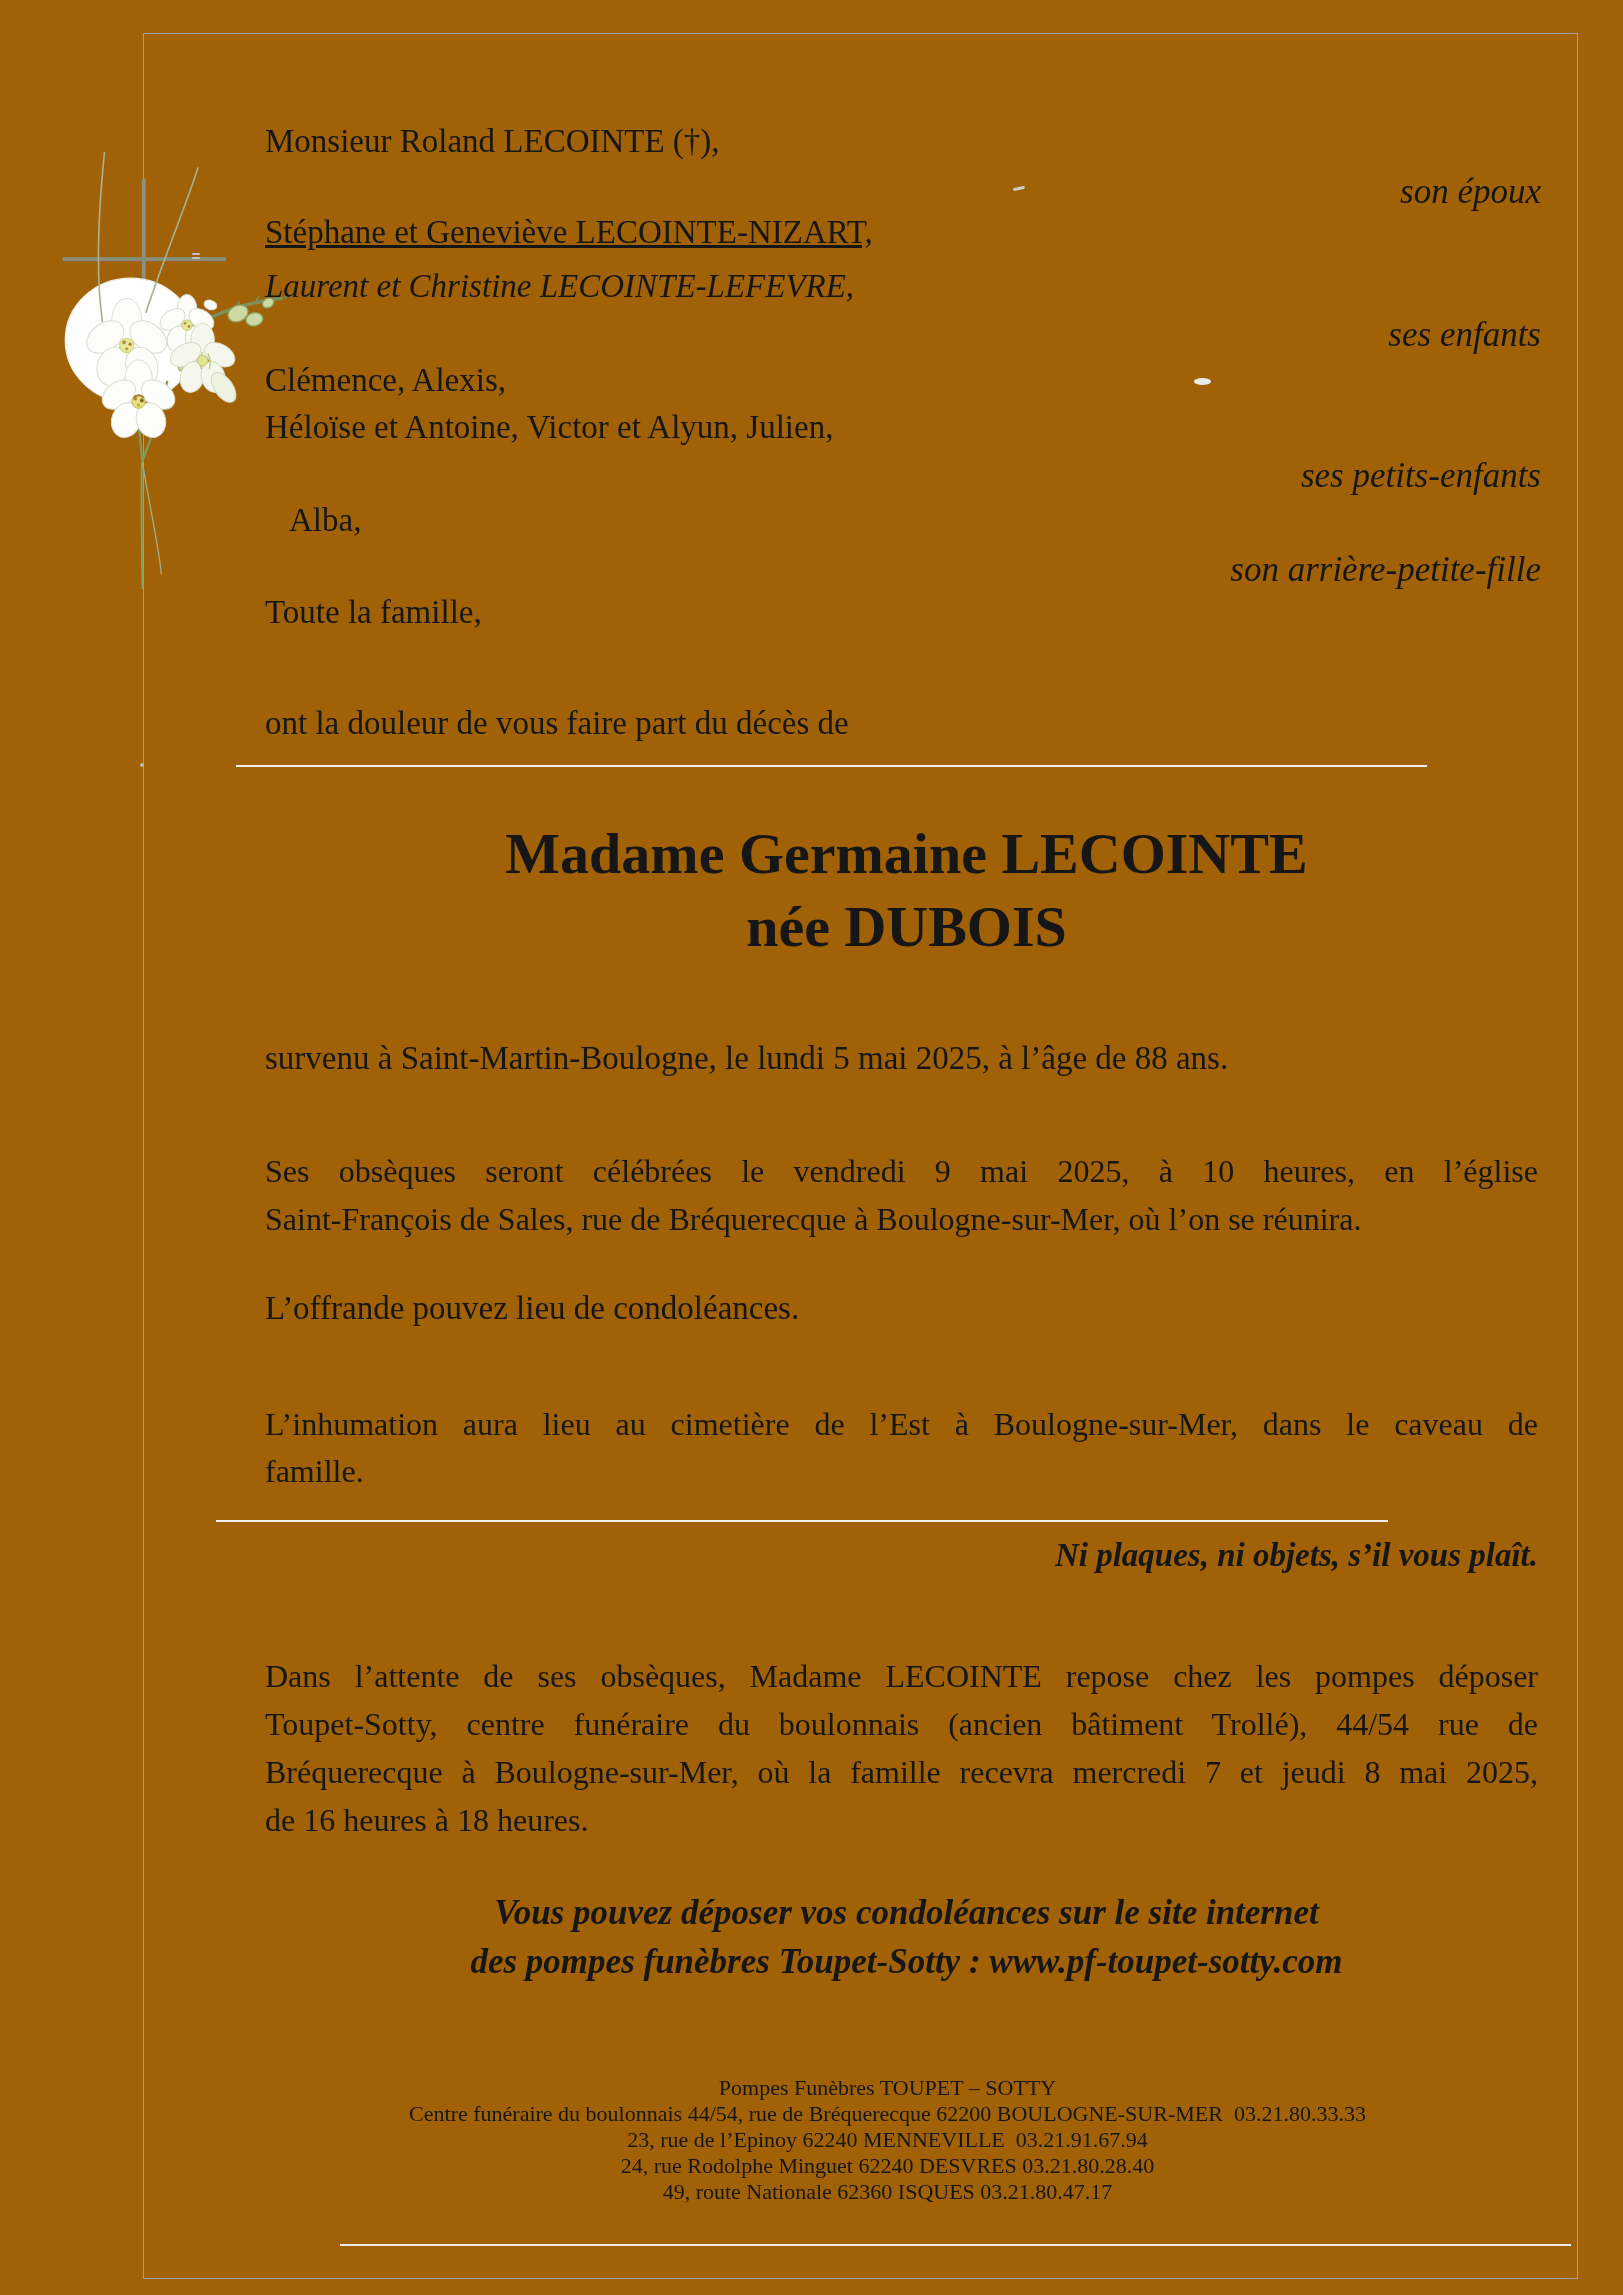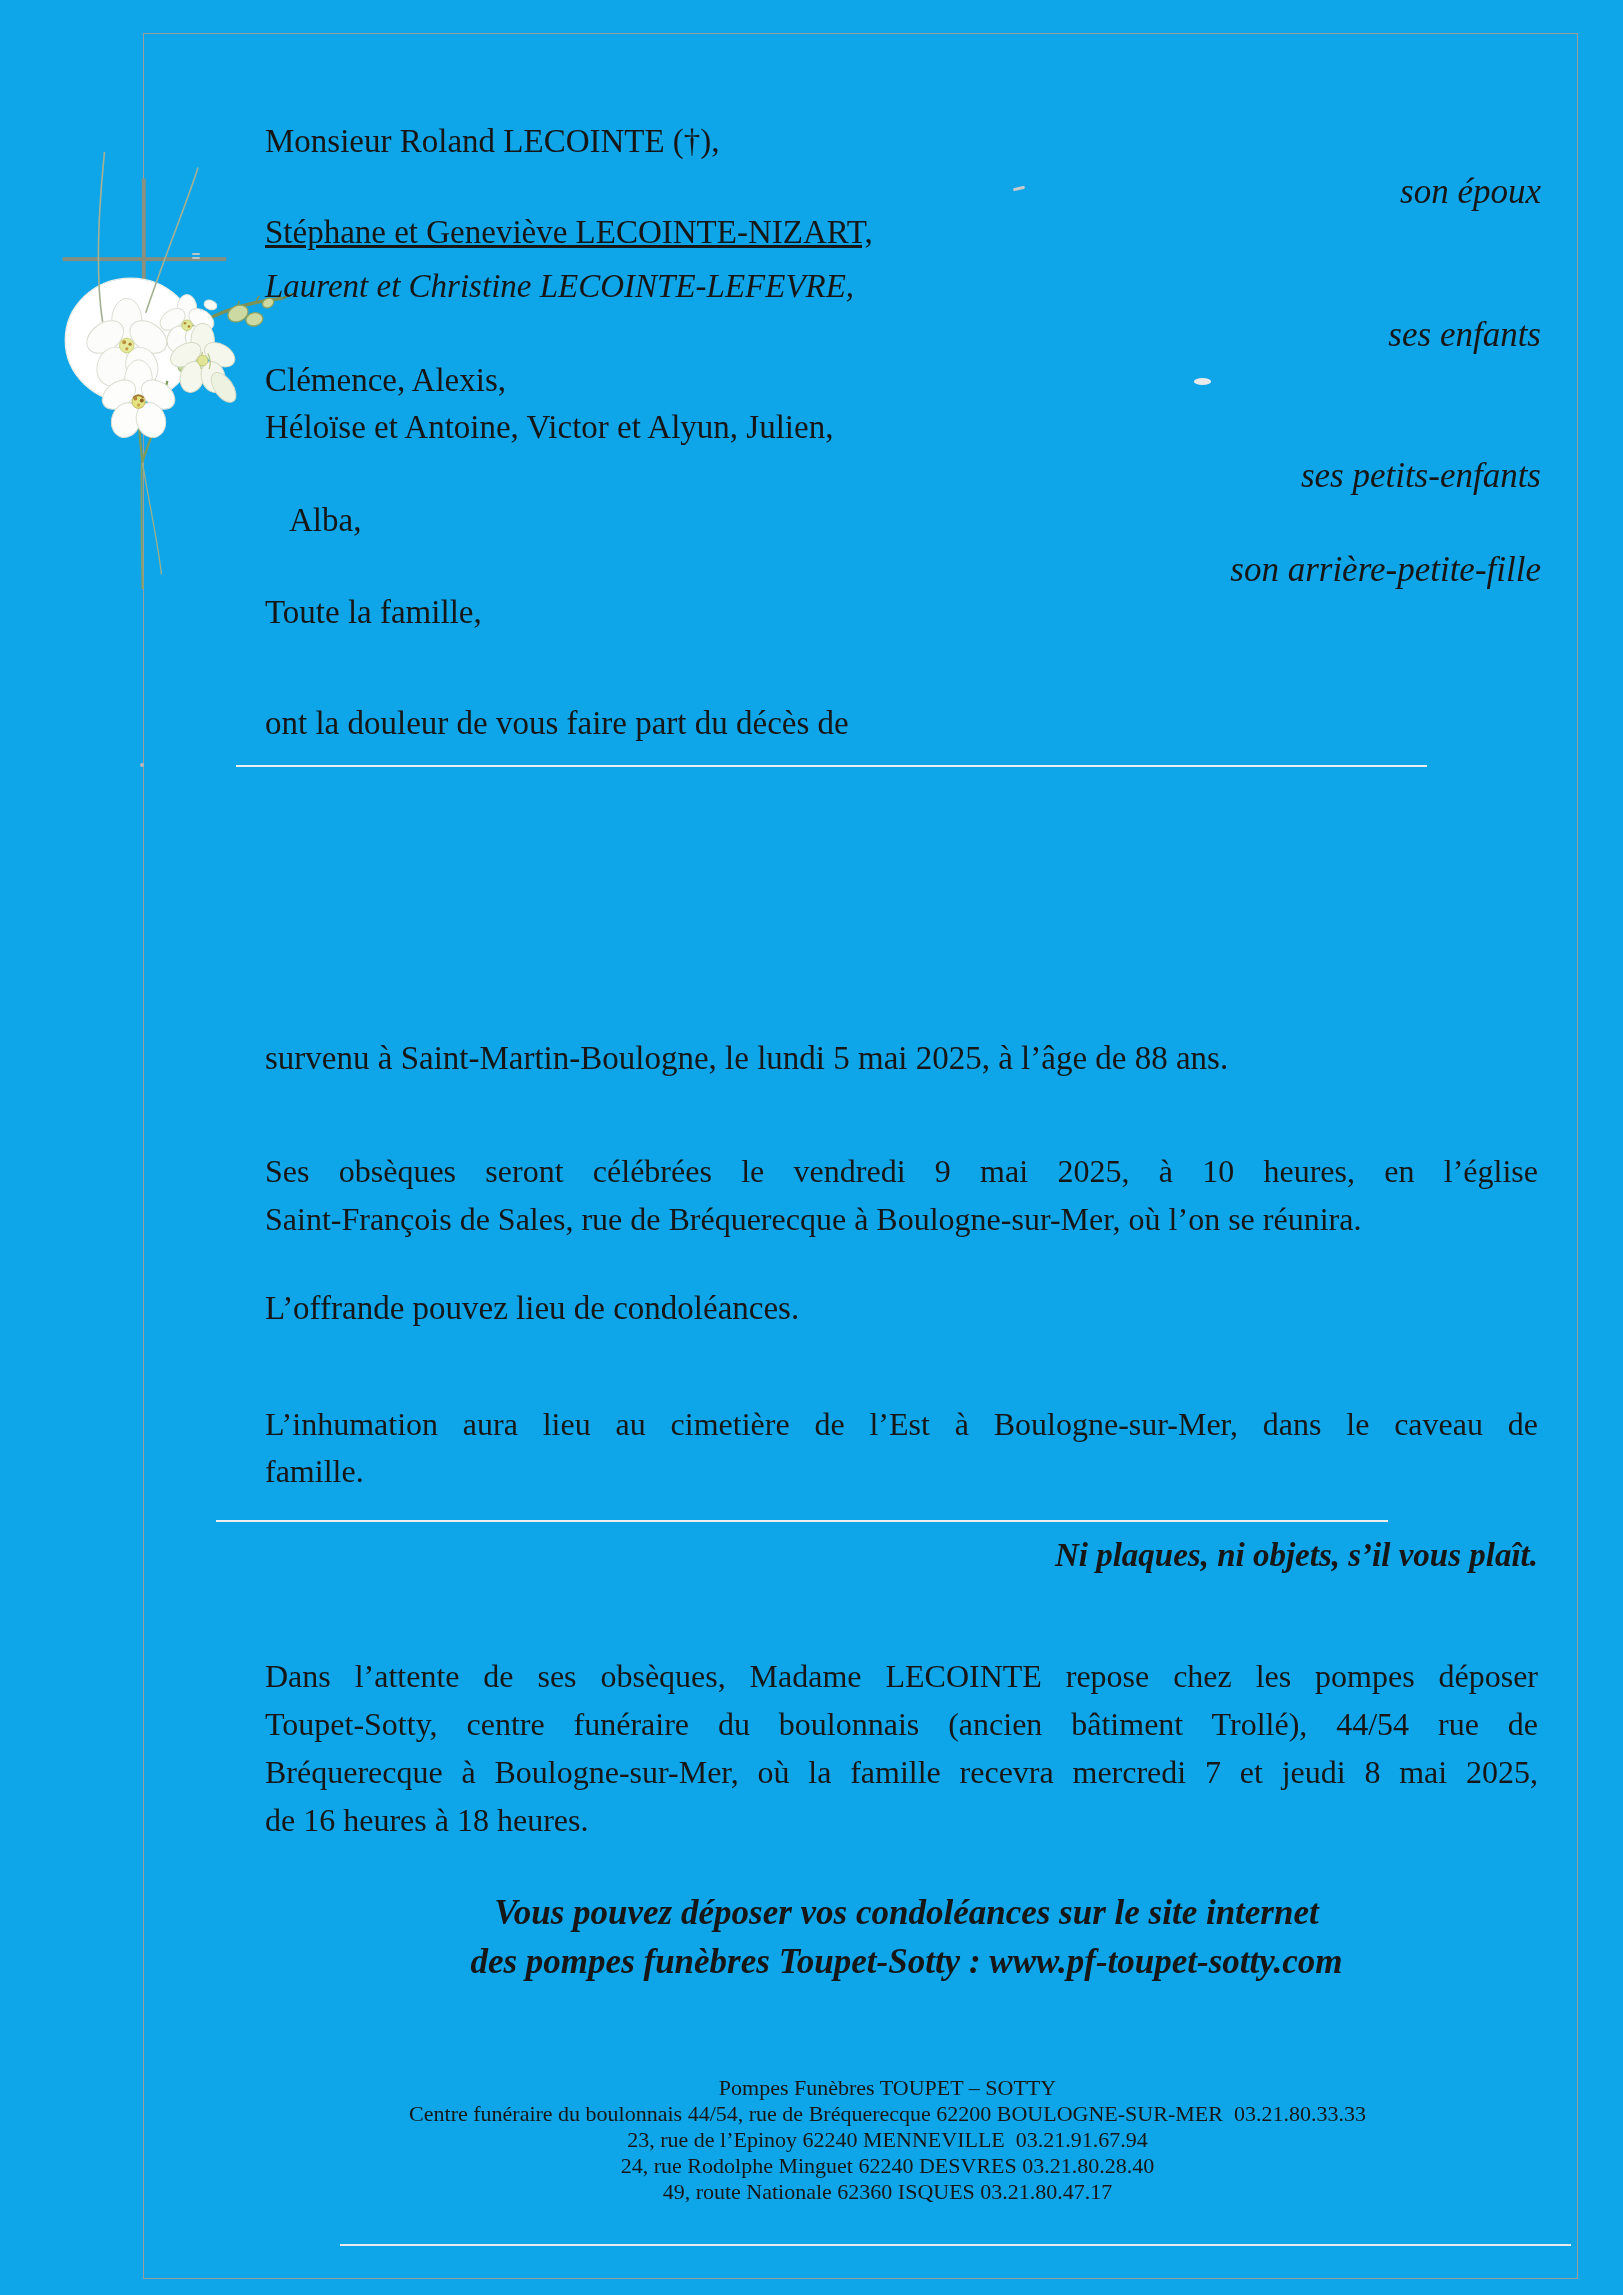--- a/index.html
+++ b/index.html
@@ -1,17 +1,17 @@
 <!DOCTYPE html>
 <html style="font-size:10.5px"><head>
 <meta charset="utf-8">
 <style>
   html,body{margin:0;padding:0;background:#ffffff;}
   .page{
-    position:relative;width:1623px;height:2295px;background:#0ea5e9;overflow:hidden;
+    position:relative;width:1623px;height:2295px;background:#a16207;overflow:hidden;
     font-family:"Liberation Serif","DejaVu Serif",serif;color:#161616;
   }
   .abs{position:absolute;}
   .card-frame{
     position:absolute;left:143px;top:33px;width:1435px;height:2246px;
     border:1.3px solid #9c9c9c;box-sizing:border-box;
   }
   
   .bline{position:absolute;left:265px;width:1276px;font-size:33px;line-height:39px;white-space:nowrap;}
   
@@ -127,20 +127,24 @@
   <div class="bline" style="top:408px;">Héloïse et Antoine, Victor et Alyun, Julien,</div>
   <div class="relation" style="top:456px;">ses petits-enfants</div>
 
   <div class="bline" style="top:501px;margin-left:24px;">Alba,</div>
   <div class="relation" style="top:550px;">son arrière-petite-fille</div>
 
   <div class="bline" style="top:593px;">Toute la famille,</div>
 
   <div class="bline" style="top:704px;">ont la douleur de vous faire part du décès de</div>
 
+  <div class="title-block">
+    <div>Madame Germaine LECOINTE</div>
+    <div>née DUBOIS</div>
+  </div>
 
   <div class="single" style="top:1039px;">survenu à Saint-Martin-Boulogne, le lundi 5 mai 2025, à l’âge de 88 ans.</div>
 
   <div class="para" style="top:1147px;">
       <div class="tline jline">Ses obsèques seront célébrées le vendredi 9 mai 2025, à 10 heures, en l’église</div>
       <div class="tline">Saint-François de Sales, rue de Bréquerecque à Boulogne-sur-Mer, où l’on se réunira.</div>
     </div>
 
   <div class="single" style="top:1289px;">L’offrande pouvez lieu de condoléances.</div>
 

